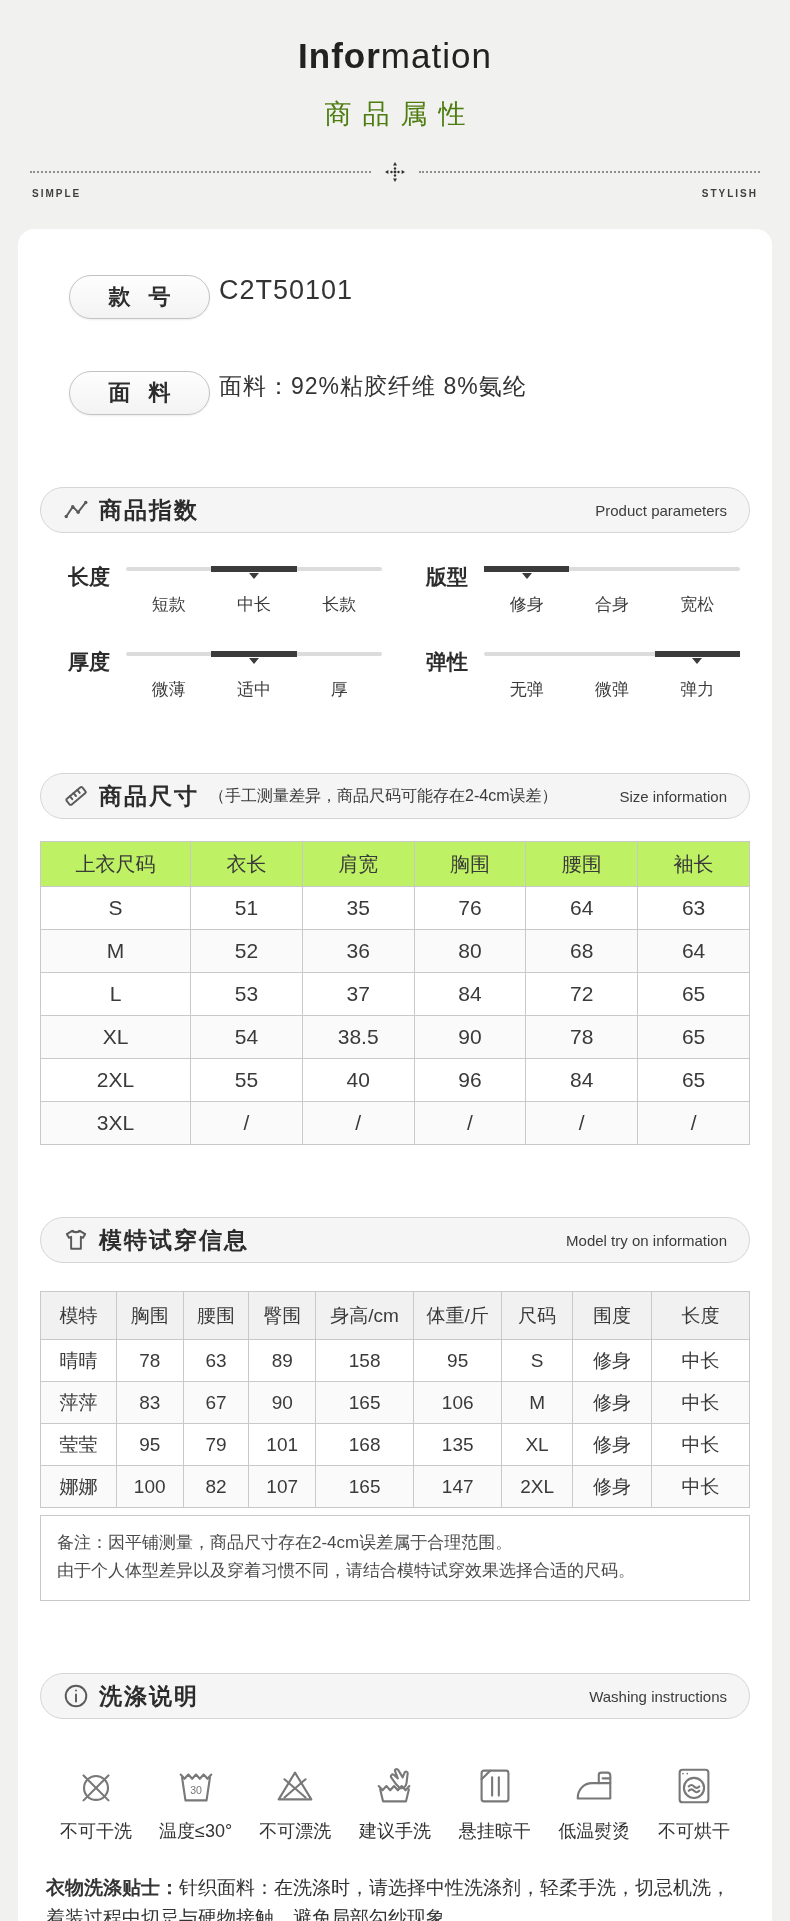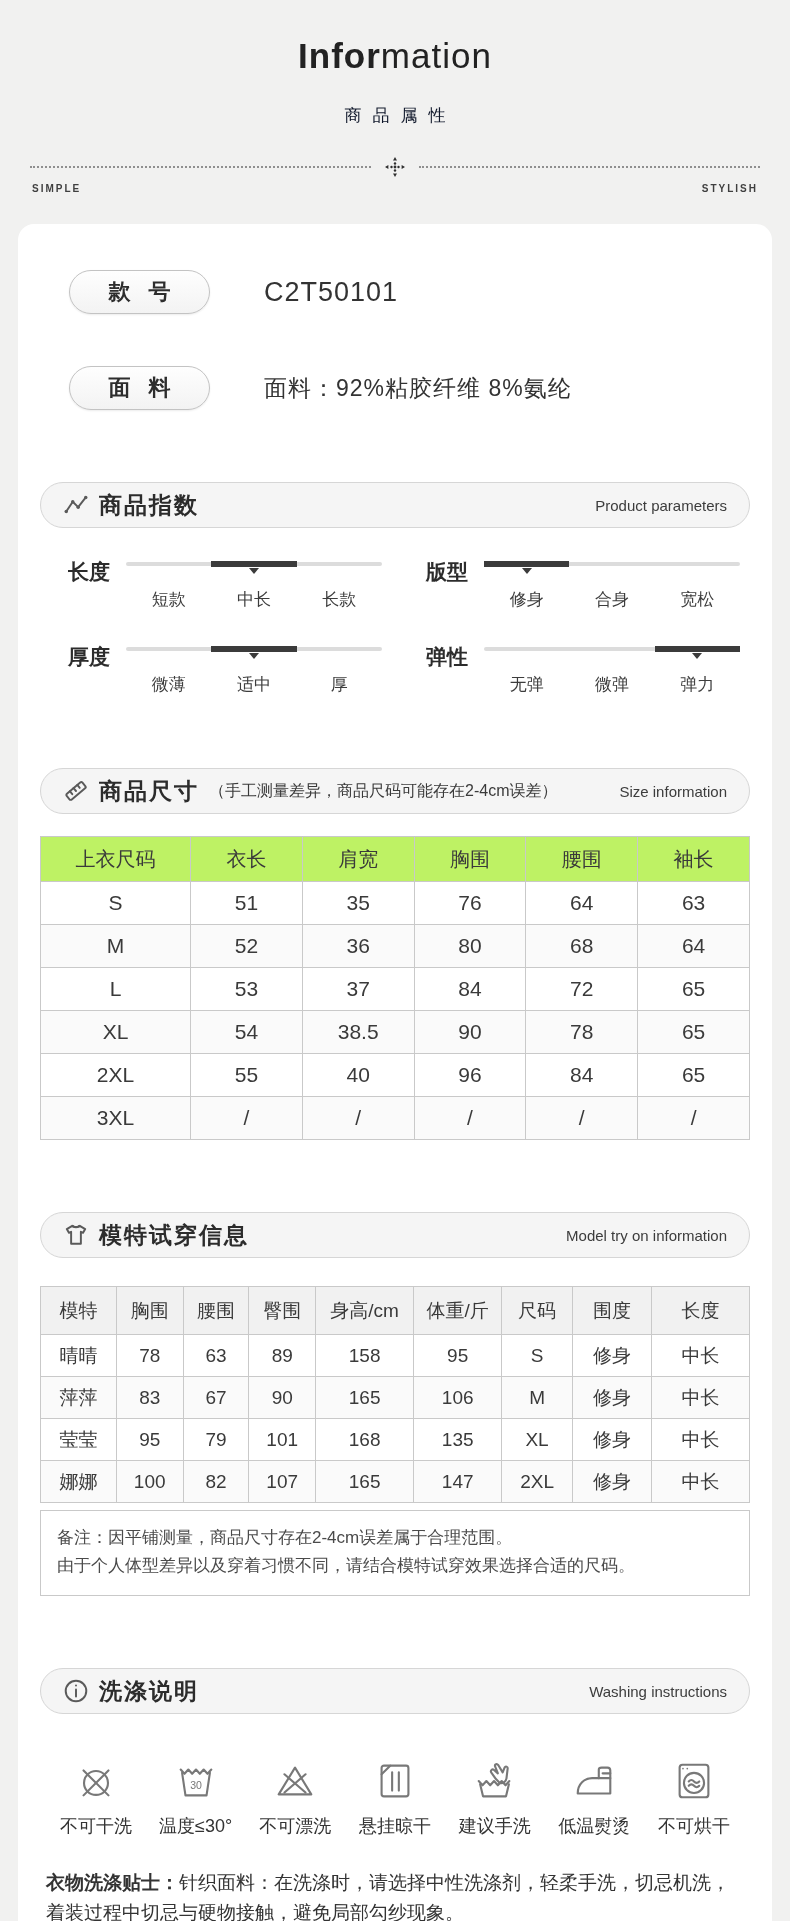--- a/index.html
+++ b/index.html
@@ -5,29 +5,29 @@
   * { margin:0; padding:0; box-sizing:border-box; }
   html,body { background:#f1f1f0; }
   body { width:790px; margin:0 auto; font-family:"Liberation Sans","DejaVu Sans",sans-serif; color:#333; }
   .page { width:790px; min-height:1921px; padding-top:36px; }
 
   
   .hero { text-align:center; }
   .hero-title { font-size:35px; color:#222; letter-spacing:1px; }
   .hero-title .b { font-weight:700; }
   .hero-title .l { font-weight:300; }
-  .hero-sub { margin-top:28px; font-size:17px; color:#0f172a; letter-spacing:11px; text-indent:11px; font-weight:400; }
+  .hero-sub { margin-top:20px; font-size:27px; color:#4d7c0f; letter-spacing:11px; text-indent:11px; font-weight:400; }
   .divider { display:flex; align-items:center; margin:30px 30px 0; gap:14px; }
   .divider .dot-line { flex:1; border-top:2px dotted #8f8f8f; height:0; }
   .divider-labels { display:flex; justify-content:space-between; margin:6px 32px 0; font-size:10px; letter-spacing:2px; color:#3f3f3f; font-weight:600; }
 
   
   .card { background:#fff; margin:30px 18px 0; border-radius:16px; padding:46px 22px 96px; }
 
-  .kv-row { display:flex; align-items:center; margin:0 0 0 29px;gap:45px; }
+  .kv-row { display:flex; margin:0 0 0 29px; }
   .kv-row + .kv-row { margin-top:52px; }
   .pill { width:141px; height:44px; border:1px solid #c3c3c3; border-radius:22px;
           background:linear-gradient(#fefefe,#f3f3f3); display:flex; align-items:center; justify-content:center;
           font-size:22px; font-weight:700; color:#2d2d2d; letter-spacing:6px; text-indent:6px;
           box-shadow:0 1px 2px rgba(0,0,0,0.08); }
   .kv-value { margin-left:9px; font-size:27px; color:#333; letter-spacing:1px; }
   .kv-value.fabric { font-size:23px; }
 
   
   .section-bar { margin-top:72px; height:46px; border:1px solid #d6d6d6; border-radius:23px; background:#f5f5f5;
@@ -393,34 +393,34 @@
         <div class="wash-item">
           <svg viewBox="0 0 48 48">
             <polygon points="24,10 7,38 41,38"></polygon>
             <line x1="13" y1="17" x2="35" y2="36"></line>
             <line x1="35" y1="17" x2="13" y2="36"></line>
           </svg>
           <span class="wlabel">不可漂洗</span>
         </div>
         <div class="wash-item">
           <svg viewBox="0 0 48 48">
+            <path d="M7 24 l4 4.5 4 -4.5 4 4.5 4 -4.5 4 4.5 4 -4.5 4 4.5 4 -4.5"></path>
+            <path d="M8.5 27.5 L11.5 40 L35.5 40 L38.5 27.5"></path>
+            <path d="M25 22 L20 15 C19 13 21 11 23 12.5 L27 16 L24 8.5 C23.5 6.5 26 5.5 27.5 7.5 L32 15 L34 10 C35 8 37.5 9 37.2 11 L36 21 C35.5 25 32 27 29 26 Z"></path>
+          </svg>
+          <span class="wlabel">建议手洗</span>
+        </div>
+        <div class="wash-item">
+          <svg viewBox="0 0 48 48">
             <rect x="10" y="8" width="28" height="32" rx="2.5"></rect>
             <line x1="10" y1="17" x2="19" y2="8"></line>
             <line x1="21" y1="15" x2="21" y2="34"></line>
             <line x1="28" y1="15" x2="28" y2="34"></line>
           </svg>
           <span class="wlabel">悬挂晾干</span>
-        </div>
-        <div class="wash-item">
-          <svg viewBox="0 0 48 48">
-            <path d="M7 24 l4 4.5 4 -4.5 4 4.5 4 -4.5 4 4.5 4 -4.5 4 4.5 4 -4.5"></path>
-            <path d="M8.5 27.5 L11.5 40 L35.5 40 L38.5 27.5"></path>
-            <path d="M25 22 L20 15 C19 13 21 11 23 12.5 L27 16 L24 8.5 C23.5 6.5 26 5.5 27.5 7.5 L32 15 L34 10 C35 8 37.5 9 37.2 11 L36 21 C35.5 25 32 27 29 26 Z"></path>
-          </svg>
-          <span class="wlabel">建议手洗</span>
         </div>
         <div class="wash-item">
           <svg viewBox="0 0 48 48">
             <path d="M7 37 C7 27 14 21 22 21 L41 21 L41 37 Z"></path>
             <path d="M29 21 L29 12 C29 10.5 30.5 10 32 10 L38 10 C40 10 41 11.5 41 13 L41 21"></path>
             <line x1="33" y1="16" x2="41" y2="16"></line>
           </svg>
           <span class="wlabel">低温熨烫</span>
         </div>
         <div class="wash-item">

